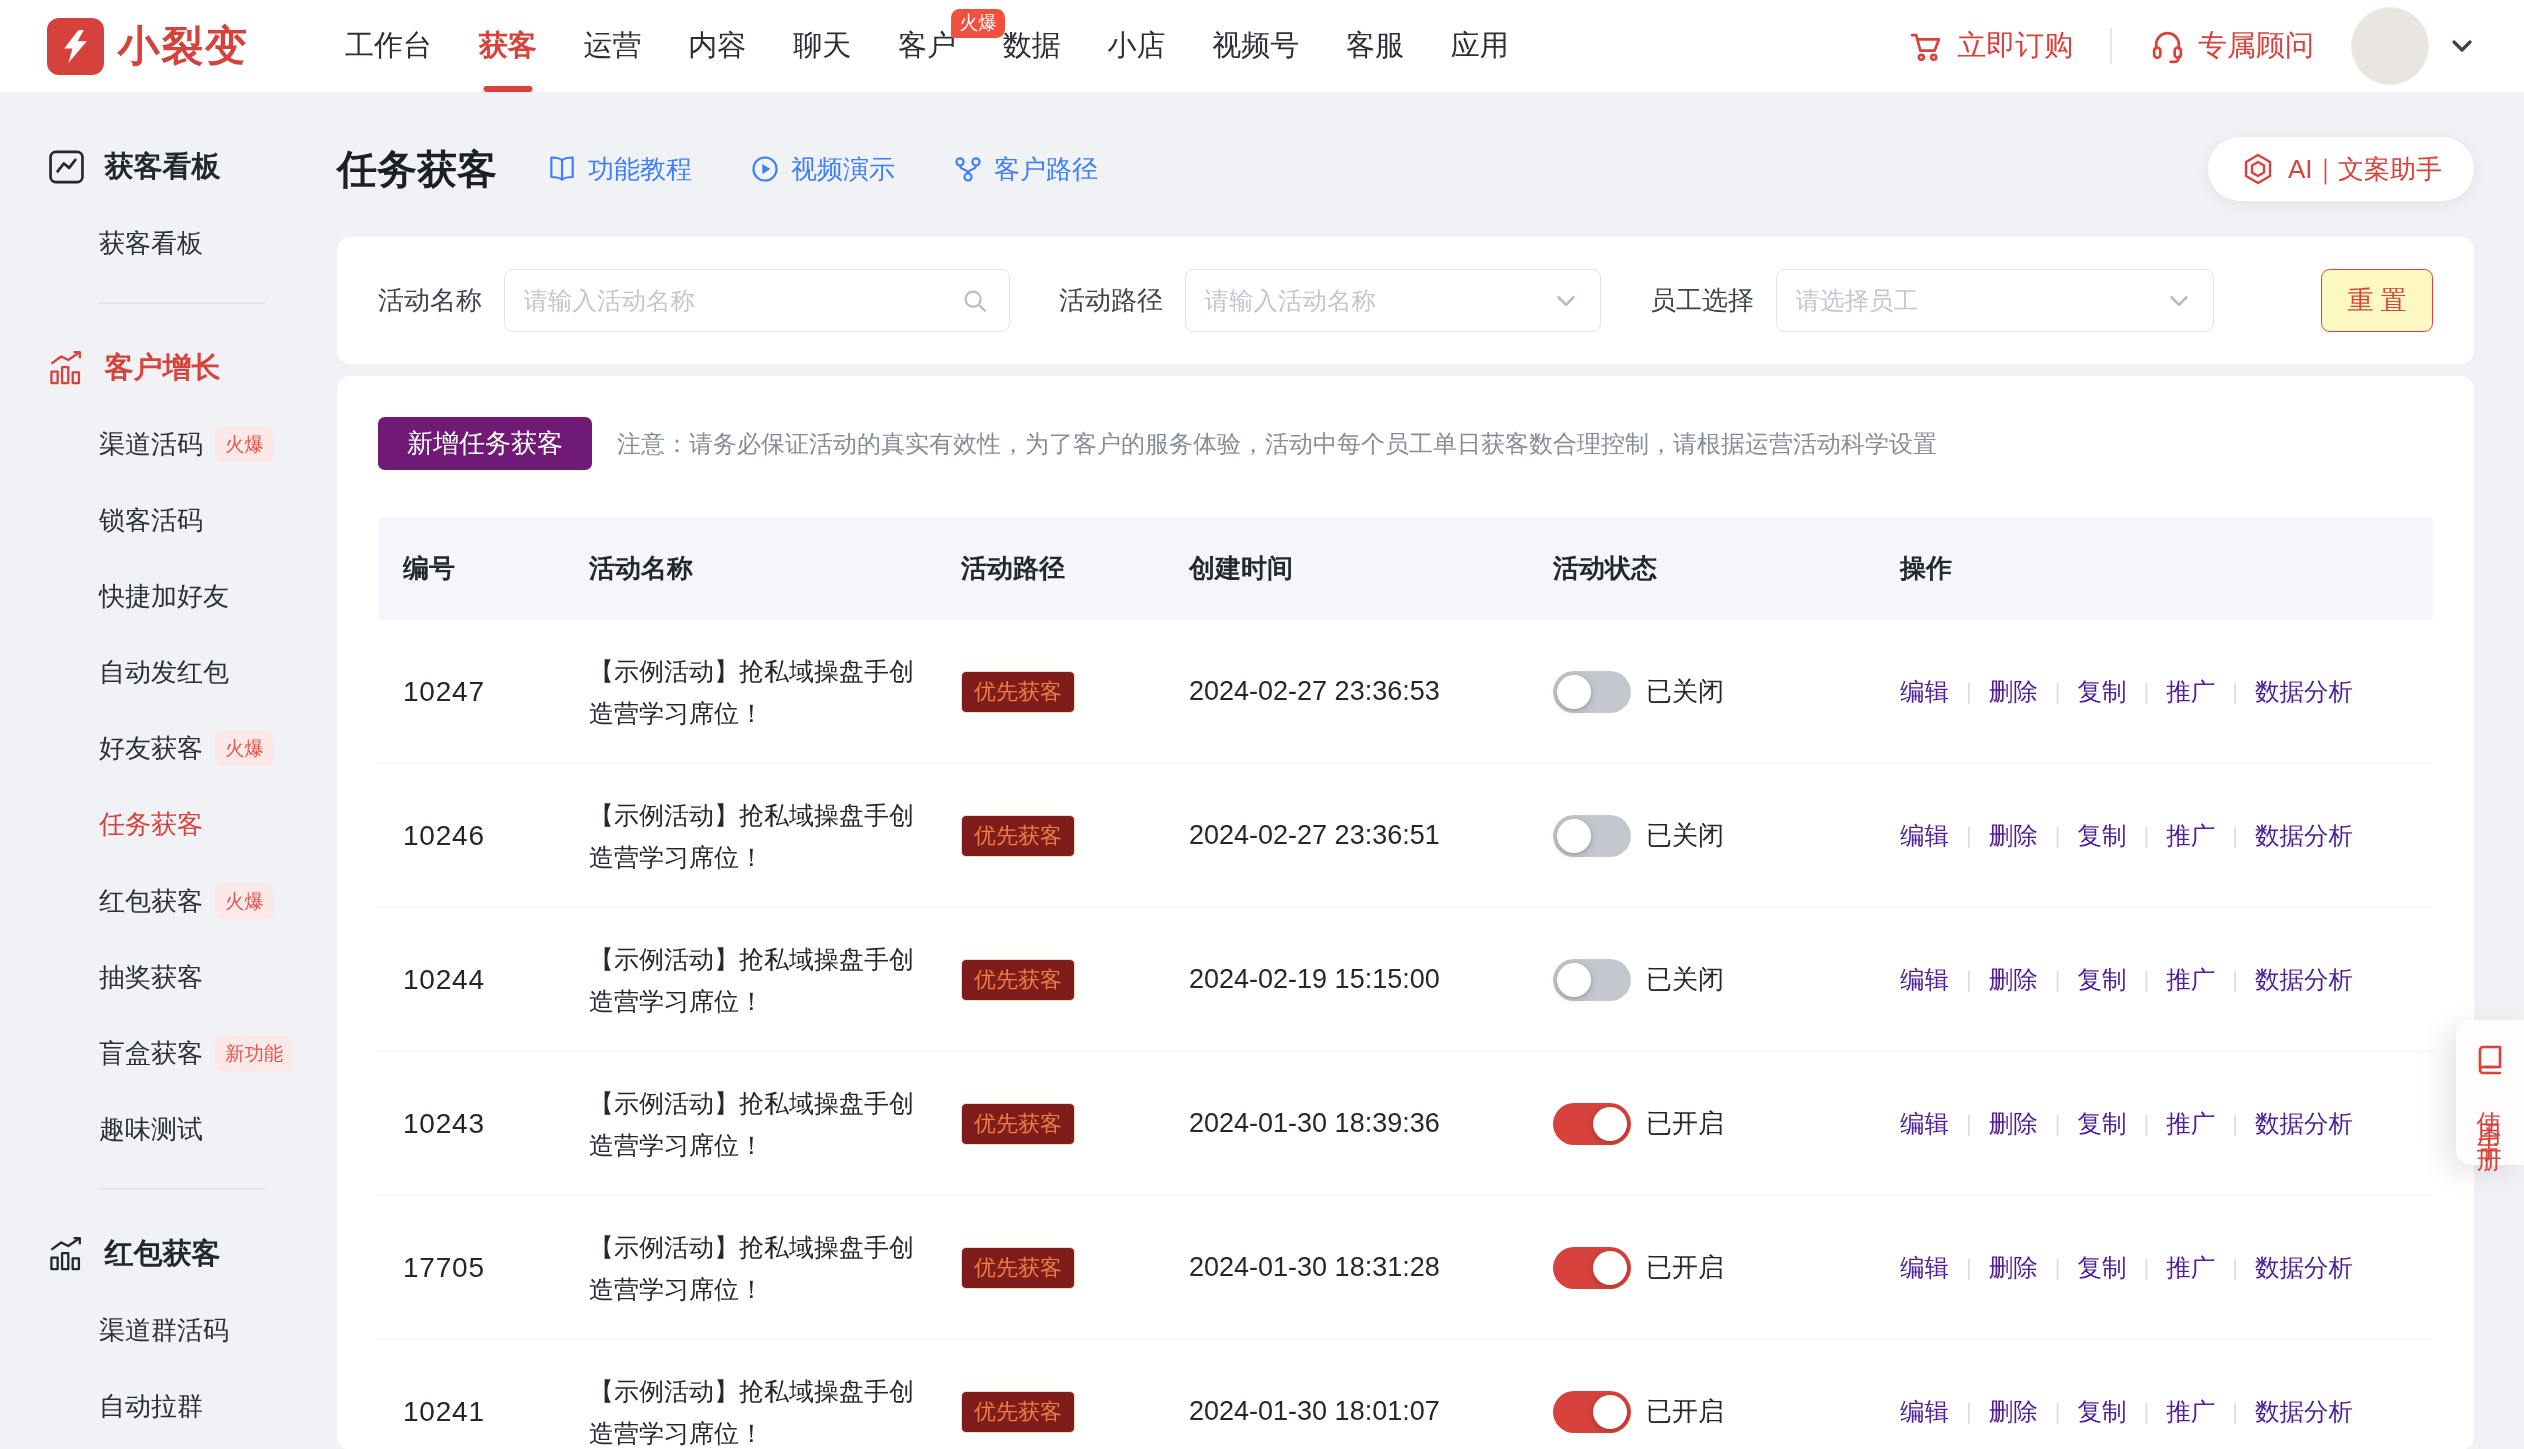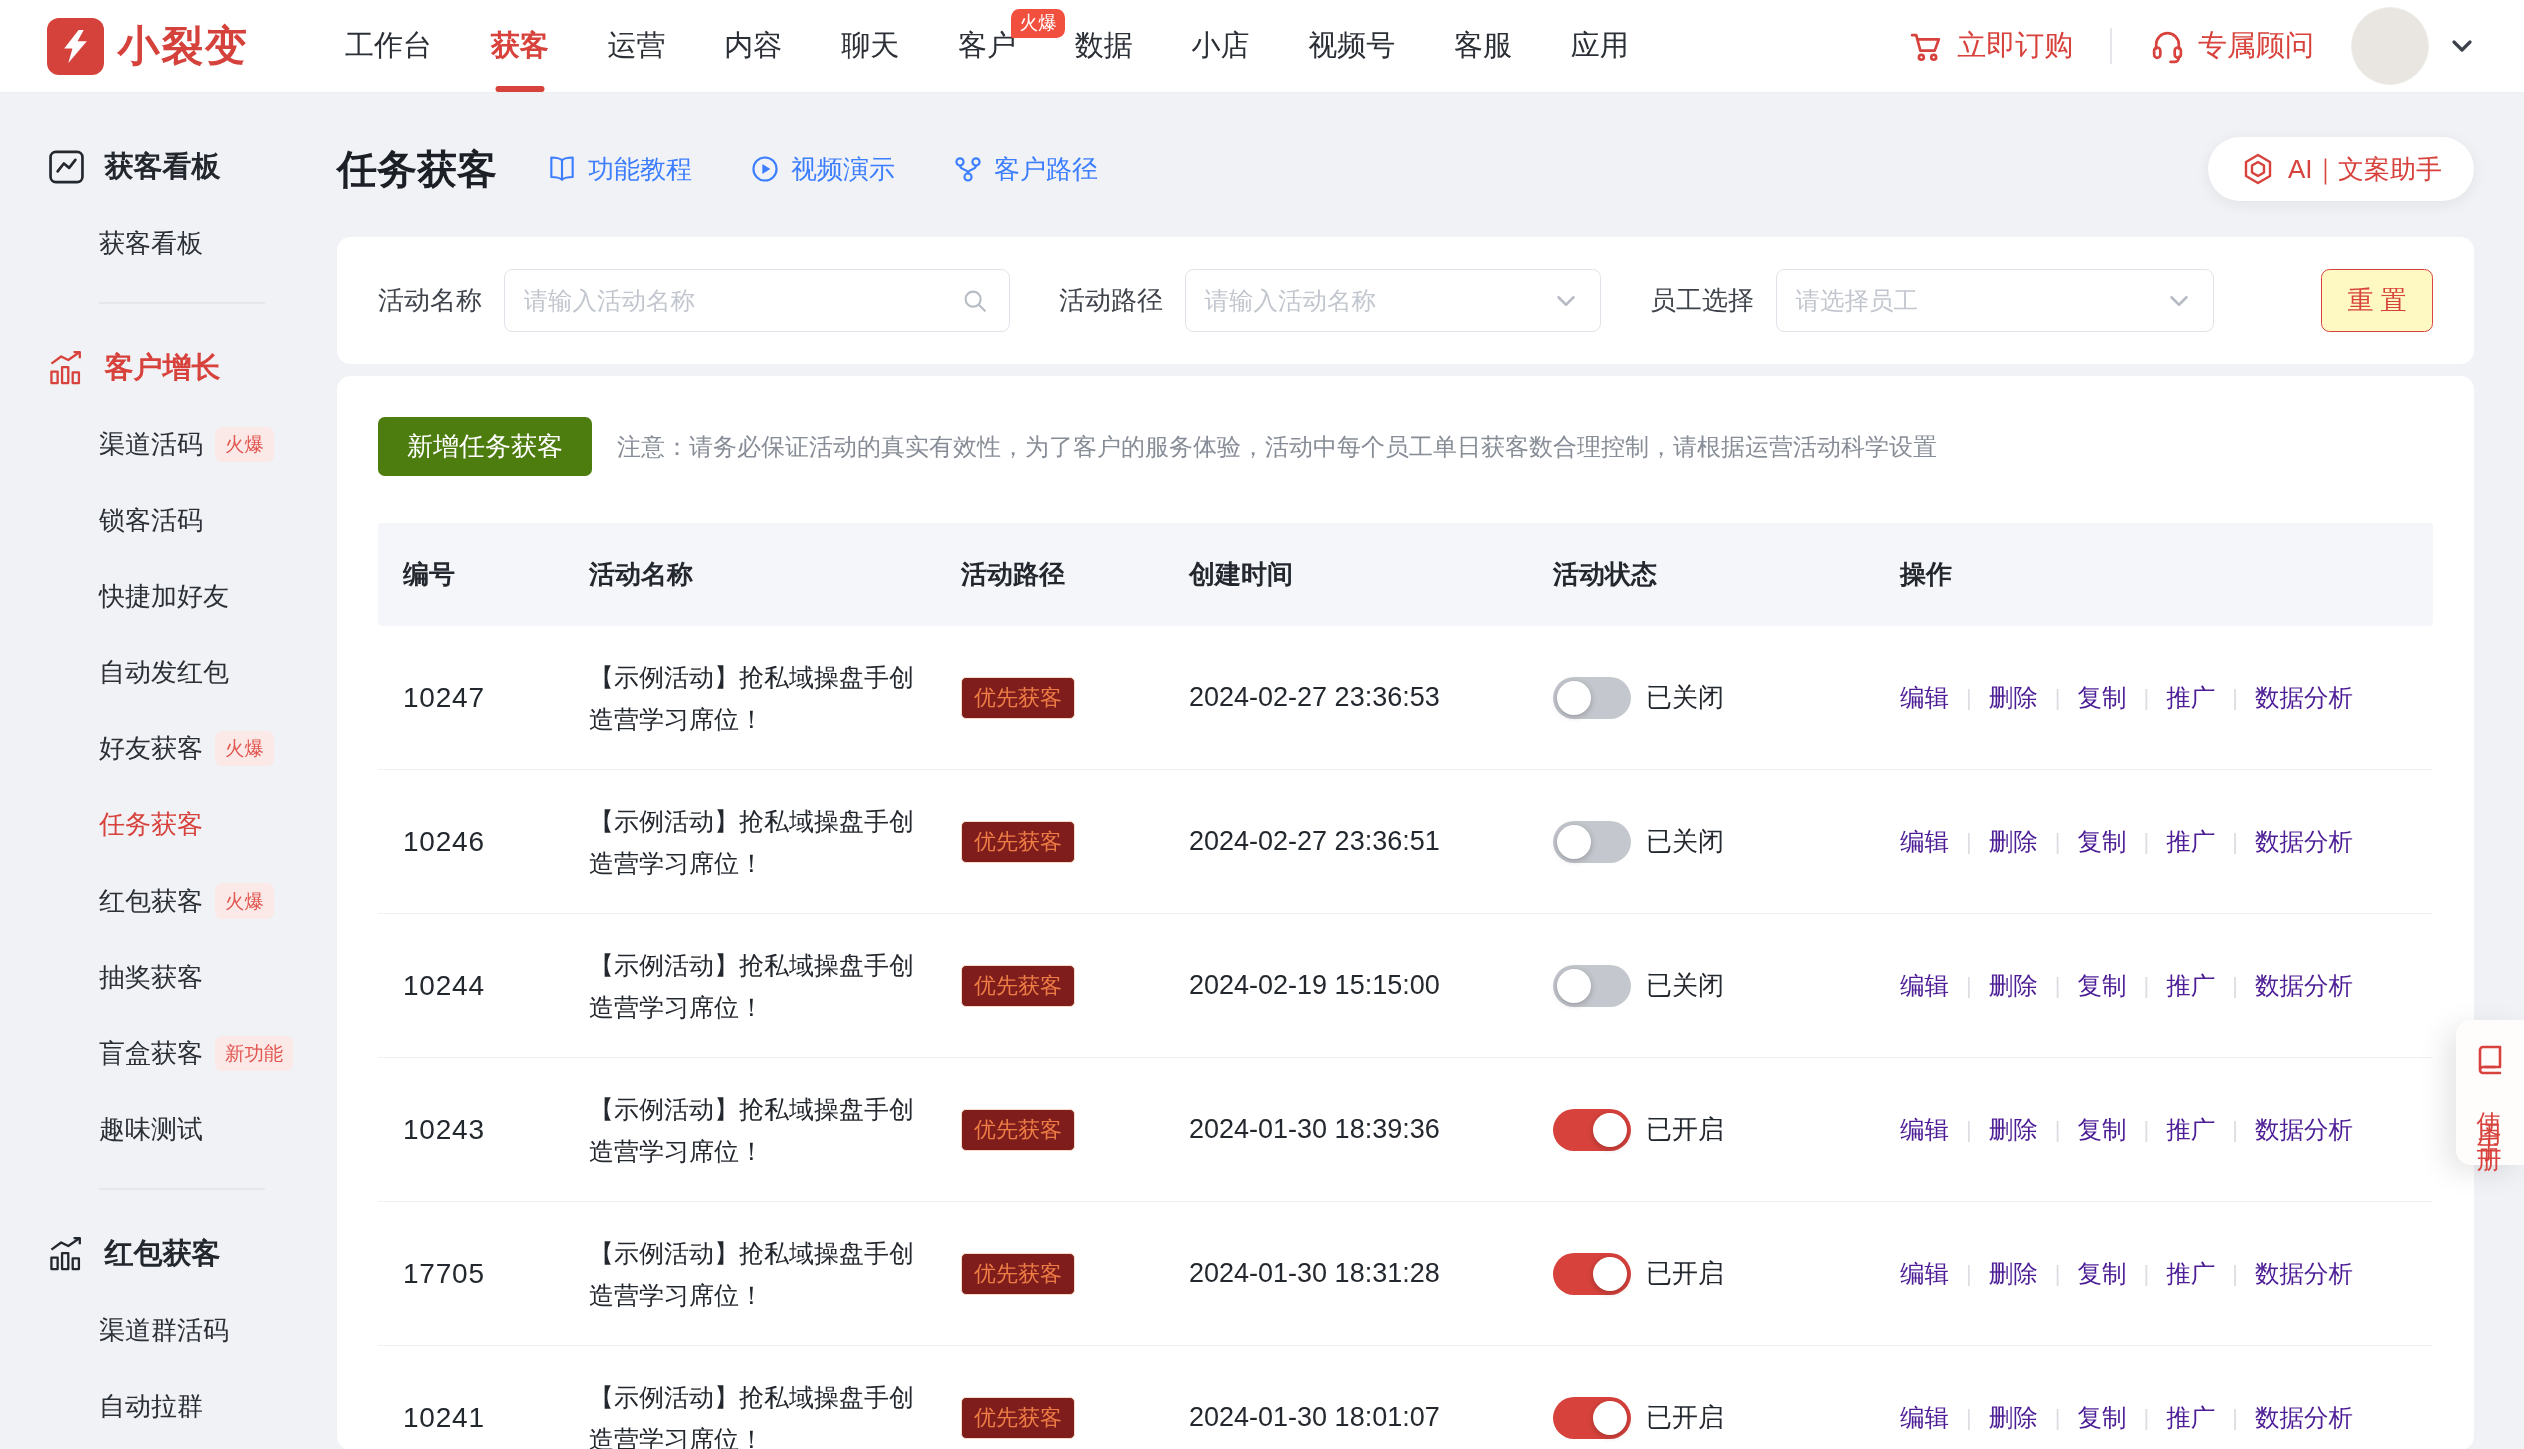--- a/index.html
+++ b/index.html
@@ -16,21 +16,21 @@
     height:93px; background:#fff; display:flex; align-items:center;
     padding:0 47px; position:relative; z-index:5; border-bottom:0.8px solid #eceef2;
   }
   .logo { display:flex; align-items:center; cursor:pointer; }
   .logo-mark {
     width:57px; height:57px; border-radius:12px; background:#d5423c;
     display:flex; align-items:center; justify-content:center;
   }
   .logo-mark svg { width:37px; height:37px; }
   .logo-text { font-size:42px; font-weight:700; color:#d5423c; margin-left:13.5px; letter-spacing:1.7px; }
-  .mainnav { display:flex; margin-left:93px; height:100%; gap:52px; }
+  .mainnav { display:flex; margin-left:93px; height:100%; gap:40px; }
   .nav-item {
     position:relative; display:flex; align-items:center; font-size:29px;
     color:#2b2f36; padding:0 3.4px; white-space:nowrap;
   }
   .nav-item.active { color:#d8423c; font-weight:600; }
   .nav-item.active::after {
     content:""; position:absolute; left:50%; transform:translateX(-50%);
     bottom:0; width:49px; height:6px; border-radius:3.4px; background:#d8423c;
   }
   .nav-badge {
@@ -111,21 +111,21 @@
   .reset-btn {
     margin-left:auto; width:112px; height:63px; border:1.7px solid #d8423c;
     border-radius:8.5px; background:#fef9c3; color:#d8423c; font-size:26px;
     font-family:inherit; cursor:pointer; white-space:nowrap;
   }
 
   
   .table-card { background:#fff; border-radius:13.5px; margin-top:12px; padding:41px 41px 0; height:1074px; overflow:hidden; }
   .toolbar { display:flex; align-items:center; margin-bottom:47px; }
   .add-btn {
-    background:#4d7c0f; color:#fff; border:none; border-radius:6.8px; height:59px;
+    background:#701a75; color:#fff; border:none; border-radius:6.8px; height:53px;
     padding:0 29px; font-size:26px; font-family:inherit; cursor:pointer; white-space:nowrap;
   }
   .notice { color:#878d96; font-size:24px; margin-left:25px; }
   .thead, .trow {
     display:grid; grid-template-columns:186px 372px 228px 364px 347px 1fr;
     align-items:center;
   }
   .thead { background:#f5f6fa; height:103px; border-radius:3.4px; font-size:26px; font-weight:600; color:#23272e; }
   .thead > div, .cell { padding-left:25px; }
   .trow { min-height:144px; border-bottom:1.7px solid #f0f1f4; }

